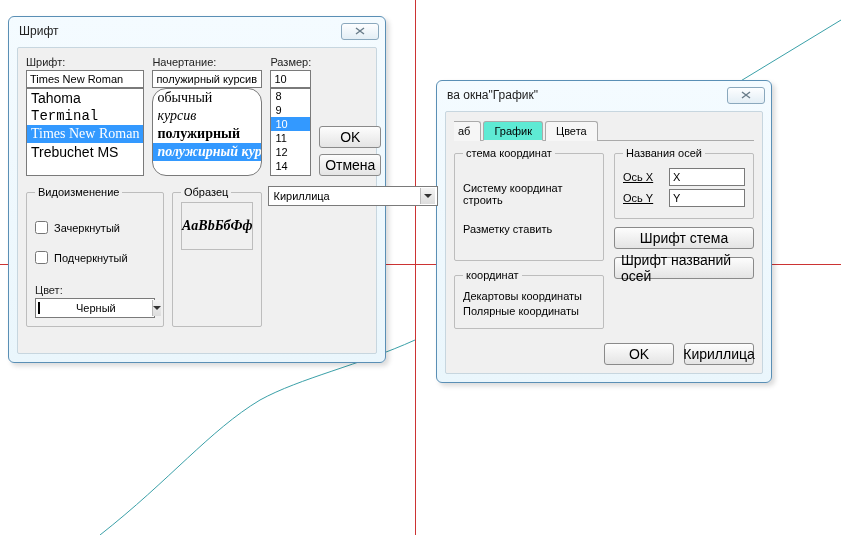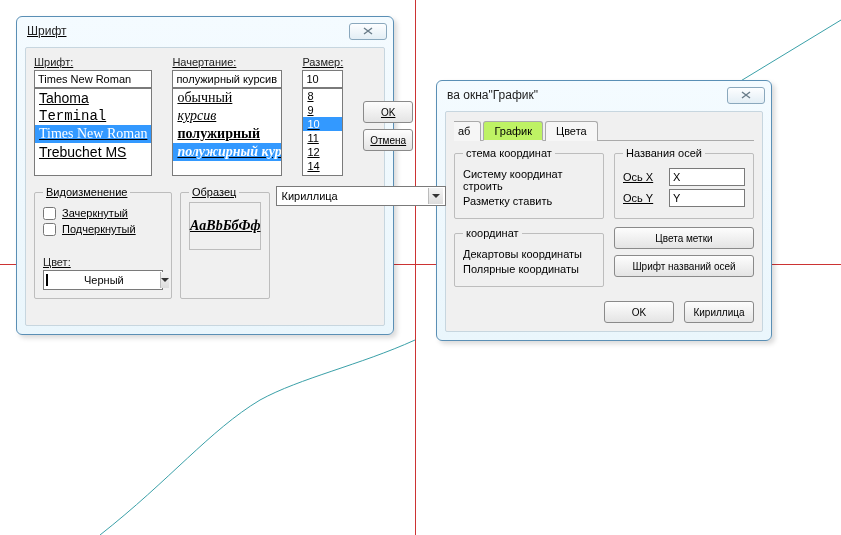--- a/index.html
+++ b/index.html
@@ -67,36 +67,36 @@
     overflow-y: scroll;
     font-size: 11px;
   }
   .listbox .item { padding: 1px 4px; white-space: nowrap; cursor: default; }
   .listbox .item.sel { background: #3399ff; color: #fff; }
   .btn {
     background: linear-gradient(#fdfdfd, #e4e4e4);
     border: 1px solid #8a8a8a;
     border-radius: 3px;
     height: 22px;
-    font-size: 10px;
+    font-size: 14px;
     display: inline-flex;
     align-items: center;
     justify-content: center;
     cursor: pointer;
     padding: 0 6px;
   }
   fieldset {
     border: 1px solid #bdbdbd;
     border-radius: 2px;
     margin: 0;
     padding: 6px 8px 8px 8px;
     font-size: 11px;
   }
   legend { padding: 0 3px; font-size: 11px; }
-  .checkbox-row { display: flex; align-items: flex-start; gap: 6px; margin: 3px 0; }
+  .checkbox-row { display: flex; align-items: flex-end; gap: 6px; margin: 17px 0; }
   .checkbox-row input { width: 13px; height: 13px; margin: 0; }
   .color-combo {
     display: inline-flex; align-items: center;
     border: 1px solid #7a7a7a; background: #fff; height: 20px;
     padding: 0 2px;
   }
   .color-swatch { width: 18px; height: 12px; background: #000; margin-right: 4px; border: 1px solid #000; }
   .dropdown-arrow {
     width: 15px; height: 16px;
     background: linear-gradient(#f4f4f4,#ddd);
@@ -113,28 +113,28 @@
     font-size: 14px;
     background: #f0f0f0;
     height: 48px;
   }
   .tabstrip { display: flex; border-bottom: 1px solid #aaa; margin-bottom: 6px; }
   .tab {
     padding: 3px 10px; border: 1px solid #aaa; border-bottom: none;
     background: #f6f6f6; margin-right: 2px; border-radius: 3px 3px 0 0;
     position: relative; top: 1px; cursor: pointer; text-align: center;
   }
-  .tab.active { background: #bef264; border-bottom: 1px solid #f0f0f0; }
+  .tab.active { background: #5eead4; border-bottom: 1px solid #f0f0f0; }
   .tab.cut { border-left: none; border-radius: 0 3px 0 0; padding-left: 4px; }
   .radio-row { display: flex; align-items: center; gap: 6px; margin: 3px 0; }
   .axis-row { display: flex; align-items: center; gap: 6px; margin: 3px 0; }
   .axis-row .lab { width: 40px; text-decoration: underline; }
   .axis-row input.textbox { flex: 1; width: 60px; }
   
-  .font-cols { display: flex; gap: 20px; align-items: center; }
+  .font-cols { display: flex; gap: 8px; align-items: flex-end; }
   .col-font { width: 145px; }
   .col-style { width: 110px; }
   .col-size { width: 52px; }
   .col-btns { width: 62px; display: flex; flex-direction: column; gap: 6px; }
   .row2 { display: flex; gap: 8px; margin-top: 10px; }
   .font-trn { font-family: "Times New Roman", serif; font-size: 14px; }
   .font-tahoma { font-family: Tahoma, sans-serif; font-size: 14px; }
   .font-tempus { font-family: "Comic Sans MS", cursive; font-size: 13px; }
   .font-term { font-family: "Courier New", monospace; font-size: 14px; }
   .font-treb { font-family: "Trebuchet MS", sans-serif; font-size: 14px; }
@@ -197,32 +197,32 @@
           <legend>Названия осей</legend>
           <div class="axis-row">
             <span class="lab">Ось X</span>
             <input class="textbox" value="X" style="">
           </div>
           <div class="axis-row">
             <span class="lab">Ось Y</span>
             <input class="textbox" value="Y" style="">
           </div>
         </fieldset>
-        <div class="btn" style="width:100%; margin-bottom:6px;">Цвета метки</div>
+        <div class="btn" style="width:100%; margin-bottom:6px;">Шрифт стема</div>
         <div class="btn" style="width:100%;">Шрифт названий осей</div>
       </div>
     </div>
     <div style="display:flex; justify-content:flex-end; gap:10px; margin-top:14px;">
       <div class="btn" style="width:70px;">OK</div>
       <div class="btn" style="width:70px;">Кириллица</div>
     </div>
   </div>
 </div>
 
-<div class="dialog" style="left:16px; top:16px; width:378px;text-decoration:underline;">
+<div class="dialog" style="left:8px; top:16px; width:378px;">
   <div class="titlebar">
     <span class="title">Шрифт</span>
     <div class="close-btn">
       <svg width="10" height="8" viewBox="0 0 10 8">
           <path d="M1 1 L9 7 M9 1 L1 7" stroke="#6a7d8a" stroke-width="1.4" fill="none"></path>
         </svg>
     </div>
   </div>
   <div class="dlg-body">
 
@@ -233,21 +233,21 @@
         <div class="listbox" style="height:88px; width:100%;">
           <div class="item font-tahoma">Tahoma</div>
           <div class="item font-term">Terminal</div>
           <div class="item sel font-trn">Times New Roman</div>
           <div class="item font-treb">Trebuchet MS</div>
         </div>
       </div>
       <div class="col-style">
         <span class="label">Начертание:</span>
         <input class="textbox" style="width: 100%;" value="полужирный курсив">
-        <div class="listbox" style="height:88px; width:100%; overflow:hidden;">
+        <div class="listbox" style="height:88px; width:100%; overflow:hidden;border-radius:14px;">
           <div class="item font-trn">обычный</div>
           <div class="item font-trn style-italic">курсив</div>
           <div class="item font-trn style-bold">полужирный</div>
           <div class="item sel font-trn style-bi" style="overflow:hidden; text-overflow:clip;">полужирный курсив</div>
         </div>
       </div>
       <div class="col-size">
         <span class="label">Размер:</span>
         <input class="textbox" style="width: 100%;" value="10">
         <div class="listbox" style="height:88px; width:100%;">

